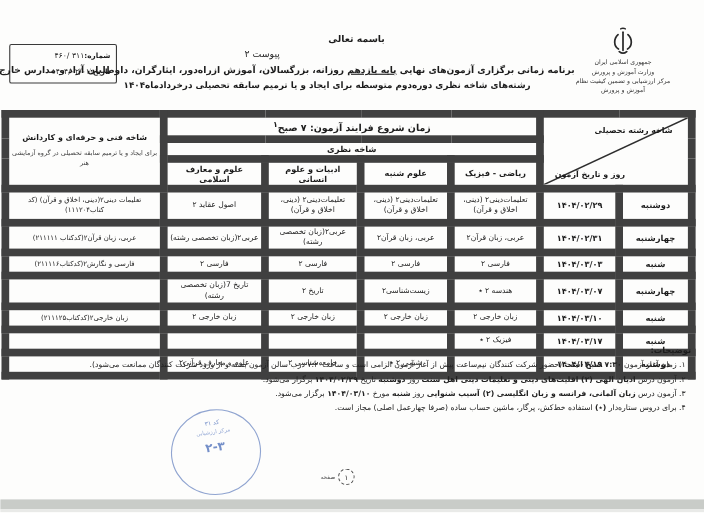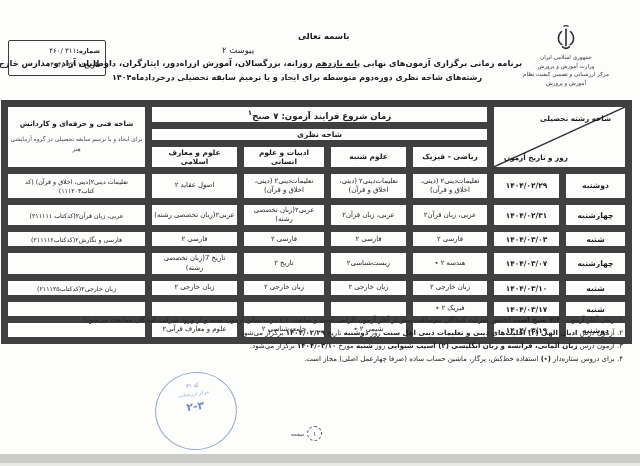--- a/index.html
+++ b/index.html
@@ -213,20 +213,21 @@
       <td class="subj"></td>
       <td class="subj">شیمی ۲ ٭</td>
       <td class="subj">جامعه‌شناسی ۲</td>
       <td class="subj">علوم و معارف قرآنی۲</td>
       <td class="fanni"></td>
     </tr>
   </tbody>
     </table>
 
   <div class="notes">
+    <div class="notes-label">توضیحات:</div>
     <div class="note-line"><span>۱. زمان آغاز آزمون </span><span style="font-weight: bold;">۷:۳۰ صبح است</span><span> (حضور شرکت کنندگان نیم‌ساعت پیش از آغاز آزمون الزامی است و ساعت۷:۲۰ درب سالن آزمون بسته و از ورود شرکت کنندگان ممانعت می‌شود).</span></div>
     <div class="note-line"><span>۲. آزمون درس </span><span style="font-weight: bold;">ادیان الهی (۲) اقلیت‌های دینی و تعلیمات دینی اهل سنت</span><span> روز </span><span style="font-weight: bold;">دوشنبه</span><span> تاریخ </span><span style="font-weight: bold;">۱۴۰۴/۰۲/۲۹</span><span> برگزار می‌شود.</span></div>
     <div class="note-line"><span>۳. آزمون درس </span><span style="font-weight: bold;">زبان آلمانی، فرانسه و زبان انگلیسی (۲) آسیب شنوایی</span><span> روز </span><span style="font-weight: bold;">شنبه</span><span> مورخ </span><span style="font-weight: bold;">۱۴۰۴/۰۳/۱۰</span><span> برگزار می‌شود.</span></div>
     <div class="note-line"><span>۴. برای دروس ستاره‌دار </span><span style="font-weight: bold;">(٭)</span><span> استفاده خط‌کش، پرگار، ماشین حساب ساده (صرفا چهارعمل اصلی) مجاز است.</span></div>
   </div>
 
 
   <div class="stamp">
     <div class="stamp-code">کد ۳۱</div>
     <div class="stamp-arc">مرکز ارزشیابی</div>

